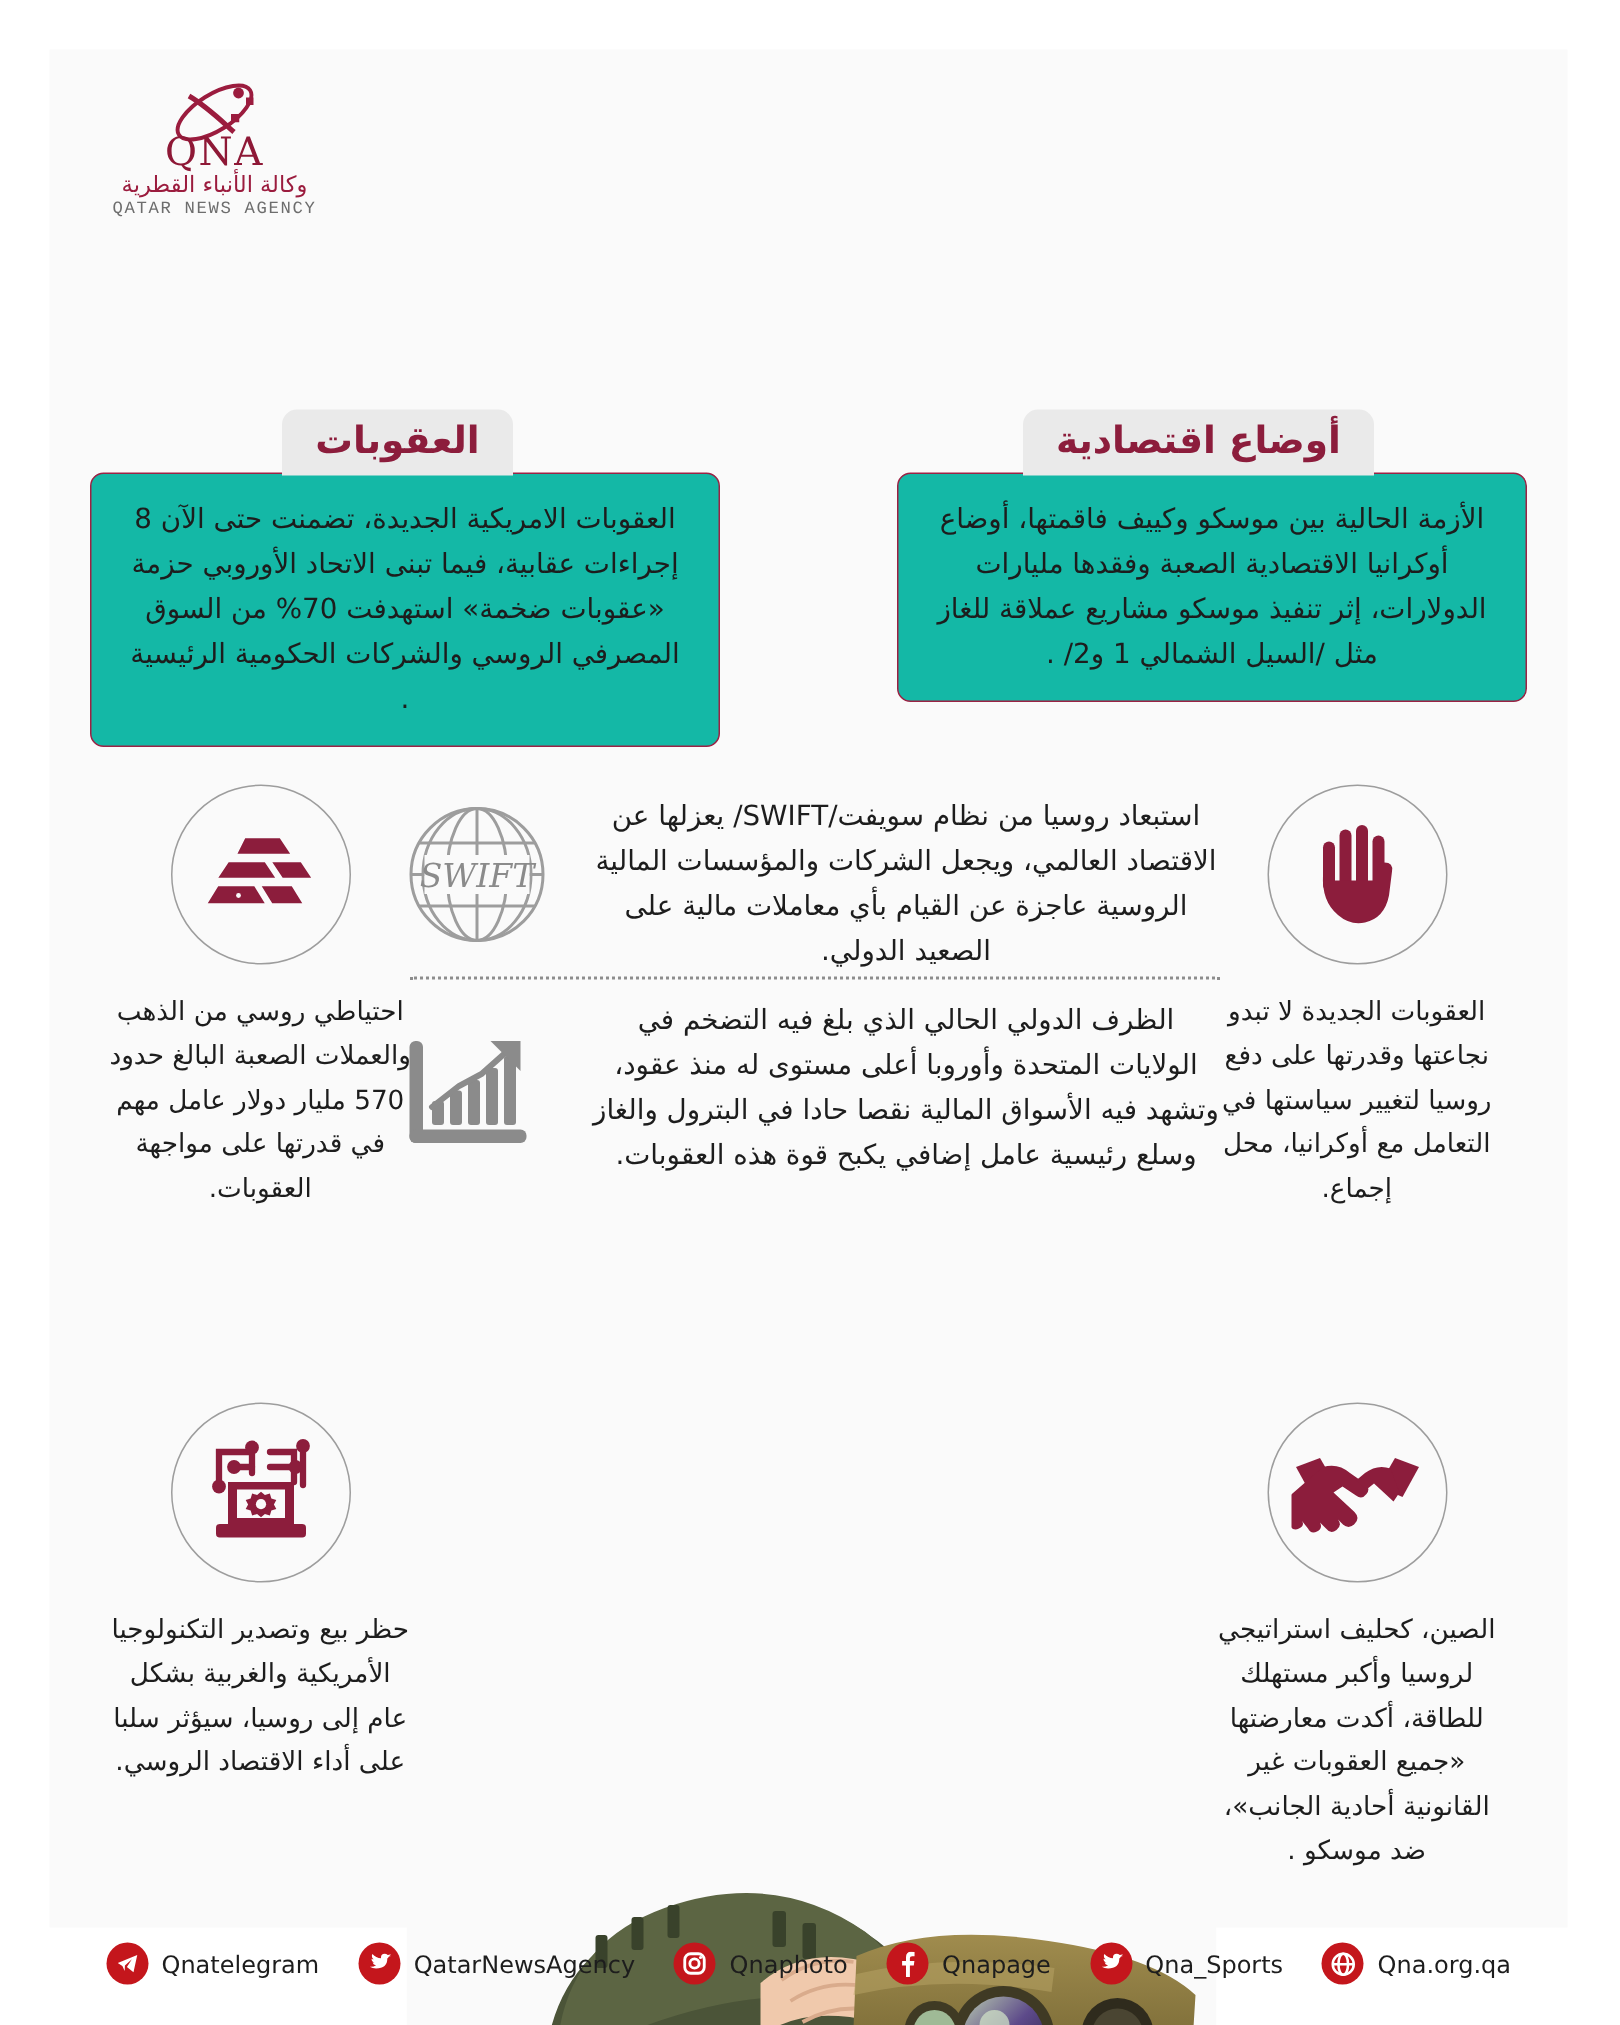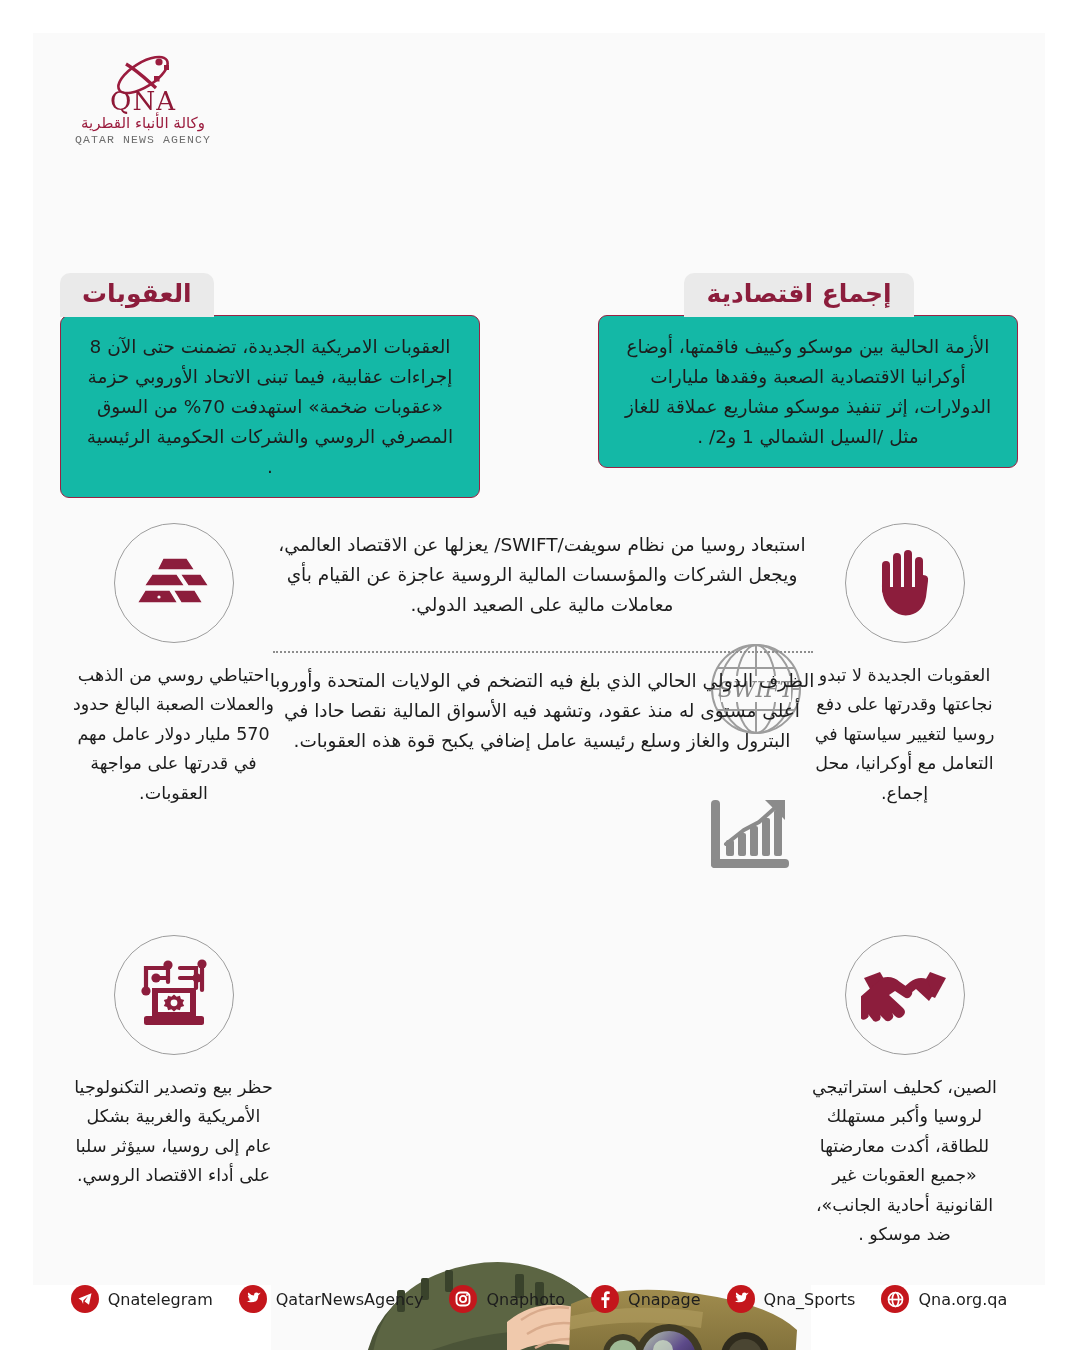--- a/index.html
+++ b/index.html
@@ -99,21 +99,21 @@
     font-size: 25px;
     font-weight: 700;
     border-radius: 10px 10px 0 0;
     padding: 7px 22px 8px 22px;
     display: inline-block;
     line-height: 1.15;
     position: relative;
     z-index: 2;
   }
   .panel.right .tabrow { text-align: center; padding-right: 18px; }
-  .panel.left  .tabrow { text-align: left; padding-right: 10px; }
+  .panel.left  .tabrow { text-align: center; padding-right: 10px; }
 
   .panel-body {
     border: 1.6px solid #9b2244;
     border-radius: 9px;
     background: #14b8a6;
     padding: 16px 22px 15px 22px;
     color: #1d1d1d;
     font-size: 18.5px;
     line-height: 1.62;
     text-align: center;
@@ -173,21 +173,20 @@
     top: 497px;
     width: 205px;
   }
 
   
   .center-block {
     position: absolute;
     display: flex;
     align-items: flex-start;
     gap: 16px;
-    flex-direction: column;
   }
   .cb-swift { left: 236px; top: 92px; width: 546px; }
   .cb-infl  { left: 236px; top: 228px; width: 546px; }
 
   .center-text {
     flex: 1;
     text-align: center;
     font-size: 18.5px;
     line-height: 1.62;
     color: #1d1d1d;
@@ -225,21 +224,21 @@
   }
 
   
   .footer {
     position: absolute;
     left: 0;
     bottom: -48px;
     width: 1012px;
     height: 48px;
     display: flex;
-    align-items: flex-start;
+    align-items: center;
     justify-content: center;
     gap: 26px;
     direction: ltr;
   }
   .social {
     display: flex;
     align-items: center;
     gap: 9px;
   }
   .social-badge {
@@ -282,21 +281,21 @@
       </div>
       <div class="logo-ar">وكالة الأنباء القطرية</div>
       <div class="logo-en">QATAR NEWS AGENCY</div>
     </div>
   </div>
 
   <div class="panels">
 
     <div class="panel right">
       <div class="tabrow">
-        <span class="panel-tab">إجماع اقتصادية</span>
+        <span class="panel-tab">أوضاع اقتصادية</span>
       </div>
       <div class="panel-body">الأزمة الحالية بين موسكو وكييف فاقمتها، أوضاع أوكرانيا الاقتصادية الصعبة وفقدها مليارات الدولارات، إثر تنفيذ موسكو مشاريع عملاقة للغاز مثل /السيل الشمالي 1 و2/ .</div>
     </div>
 
     <div class="panel left">
       <div class="tabrow">
         <span class="panel-tab">العقوبات</span>
       </div>
       <div class="panel-body">العقوبات الامريكية الجديدة، تضمنت حتى الآن 8 إجراءات عقابية، فيما تبنى الاتحاد الأوروبي حزمة «عقوبات ضخمة» استهدفت 70% من السوق المصرفي الروسي والشركات الحكومية الرئيسية .</div>
     </div>

